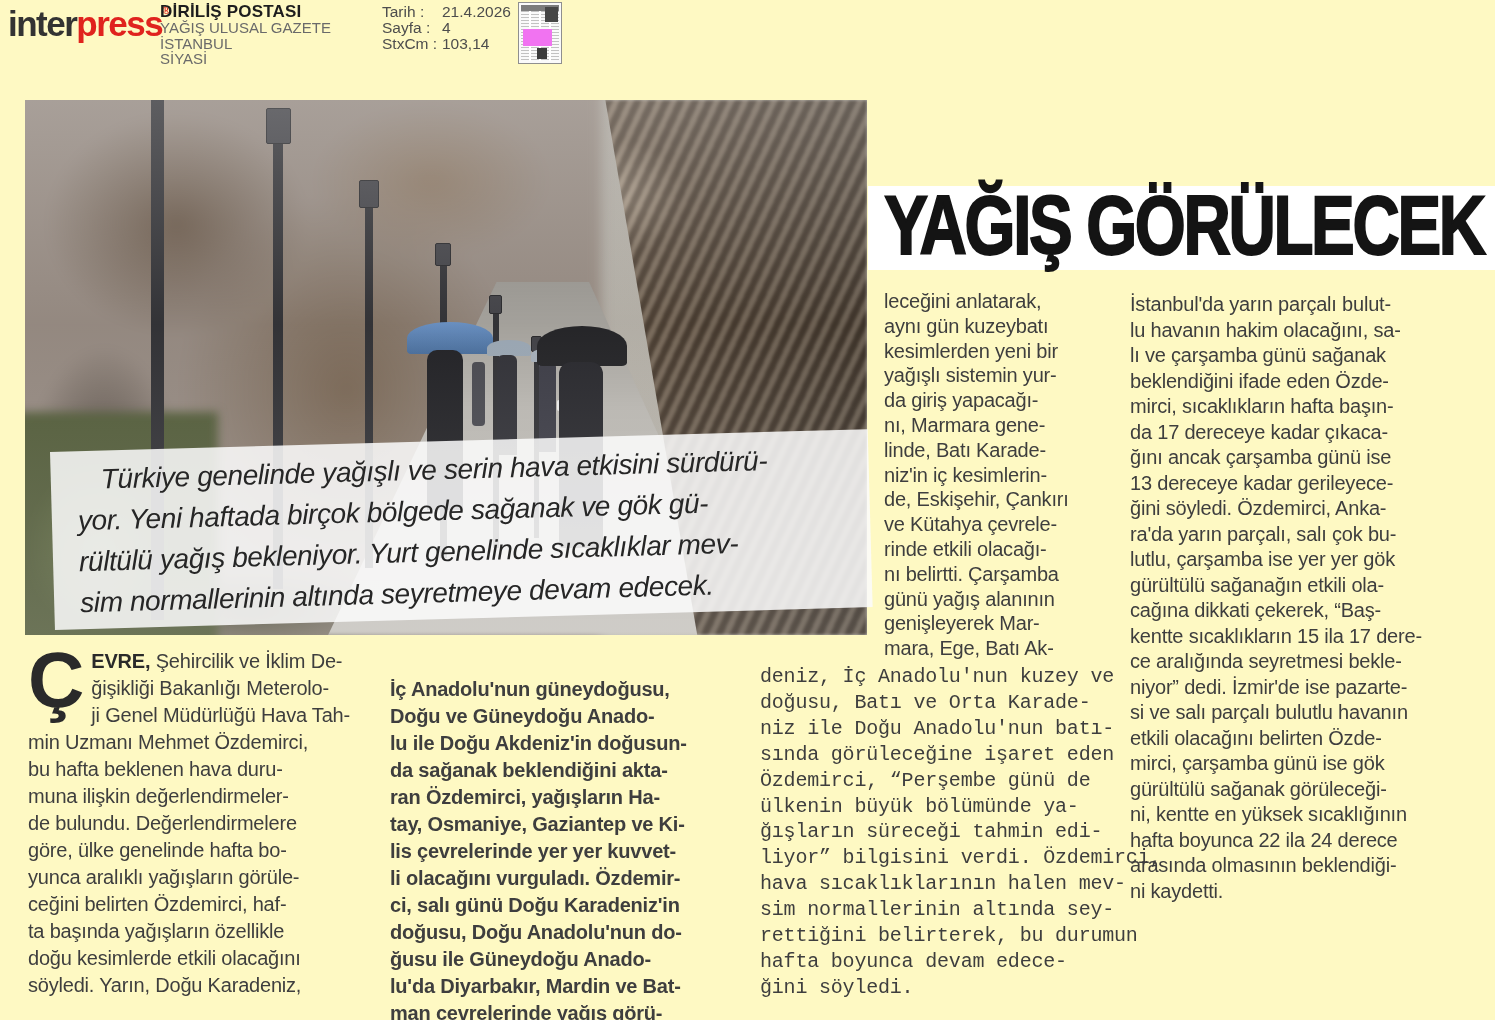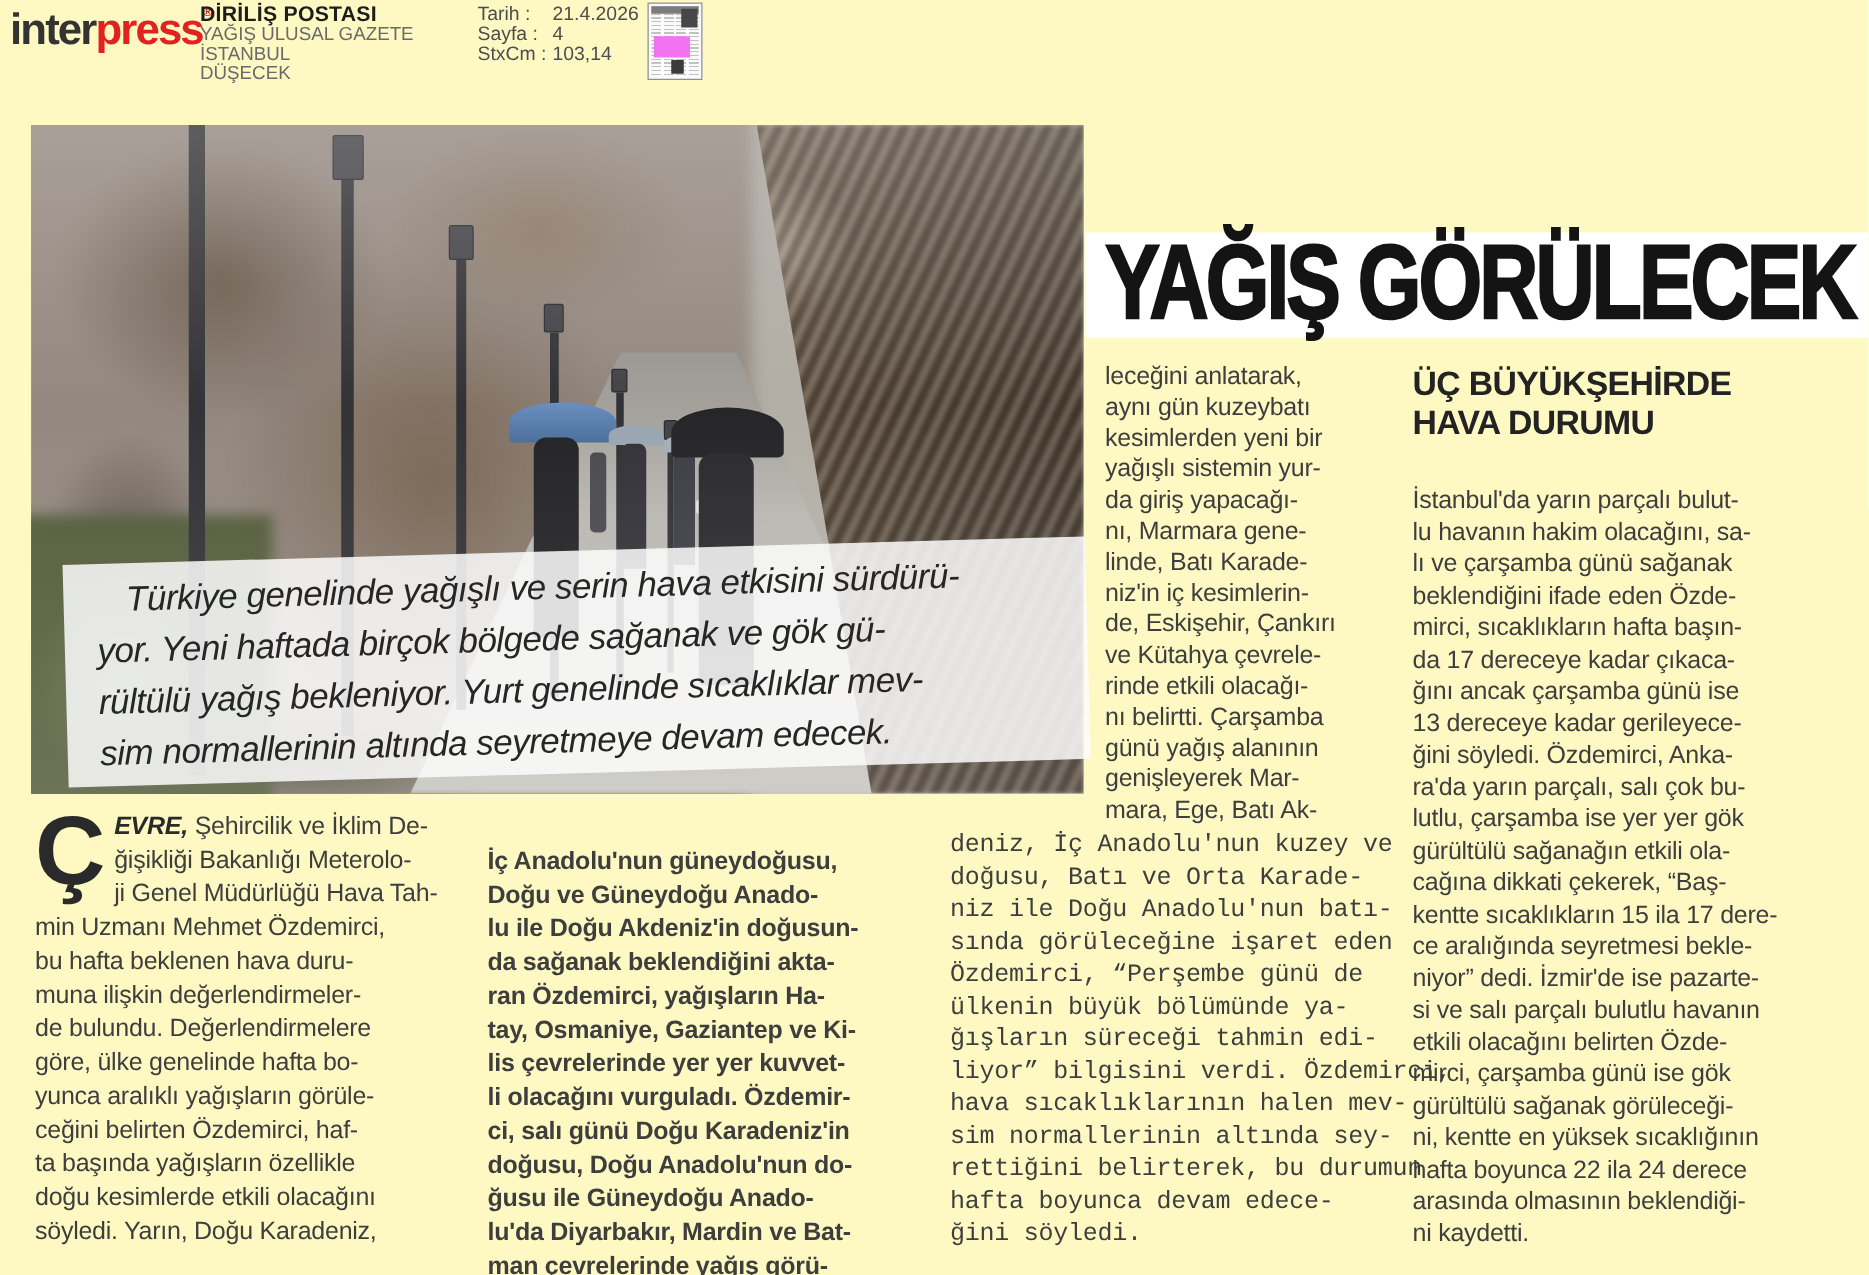--- a/index.html
+++ b/index.html
@@ -85,34 +85,34 @@
   .pre { white-space:pre; }
   .col1 { left:28px;  top:648px; width:354px; }
   .col2 { left:390px; top:676px; width:354px;font-weight:bold; }
   .col3n { left:884px; top:289px; width:240px; line-height:24.8px; }
   .col3w { left:760px; top:664px; width:358px; line-height:25.9px;font-family:Liberation Mono, monospace; }
   .col4 { left:1130px; top:292px; width:360px; line-height:25.5px; }
   .col4 h3 { margin:0 0 34px 0; font-size:27px; line-height:31px; color:#232323;
              letter-spacing:-0.5px; white-space:pre; font-weight:bold; }
   .dropcap { float:left; font-size:78px; line-height:58px; font-weight:bold; color:#2a2a2a;
              margin:3px 7px 0 0; letter-spacing:0; }
-  .lead { font-weight:bold; color:#2a2a2a;font-style:italic; }
+  .lead { font-weight:bold; color:#2a2a2a; }
 </style>
 </head>
 <body>
 
 <div class="page">
 
   <div class="logo"><span>inter</span><span class="red">press</span><span class="reg">®</span></div>
 
   <div class="source">
     <div class="name">DİRİLİŞ POSTASI</div>
     <div>YAĞIŞ ULUSAL GAZETE</div>
     <div>İSTANBUL</div>
-    <div>DÜŞECEK</div>
+    <div>SİYASİ</div>
   </div>
 
   <div class="meta">
     <div><span class="meta-label">Tarih :</span><span>21.4.2026</span></div>
     <div><span class="meta-label">Sayfa :</span><span>4</span></div>
     <div><span class="meta-label">StxCm :</span><span>103,14</span></div>
   </div>
 
   <div class="thumb">
     <div class="t-text"></div>
@@ -233,22 +233,20 @@
 ğışların süreceği tahmin edi-
 liyor” bilgisini verdi. Özdemirci,
 hava sıcaklıklarının halen mev-
 sim normallerinin altında sey-
 rettiğini belirterek, bu durumun
 hafta boyunca devam edece-
 ğini söyledi.</span>
   </div>
 
   <div class="bodycol col4">
-    <h3>ÜÇ BÜYÜKŞEHİRDE
-HAVA DURUMU</h3>
     <span class="pre">İstanbul'da yarın parçalı bulut-
 lu havanın hakim olacağını, sa-
 lı ve çarşamba günü sağanak
 beklendiğini ifade eden Özde-
 mirci, sıcaklıkların hafta başın-
 da 17 dereceye kadar çıkaca-
 ğını ancak çarşamba günü ise
 13 dereceye kadar gerileyece-
 ğini söyledi. Özdemirci, Anka-
 ra'da yarın parçalı, salı çok bu-

